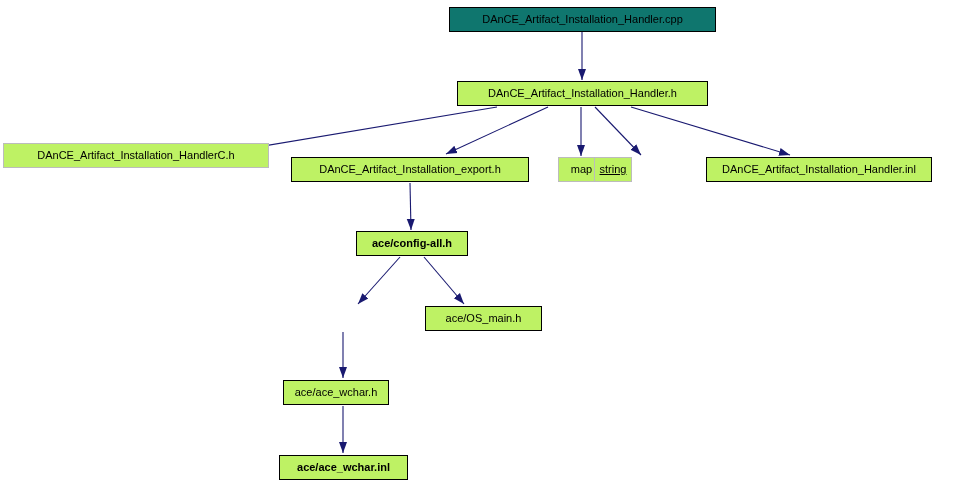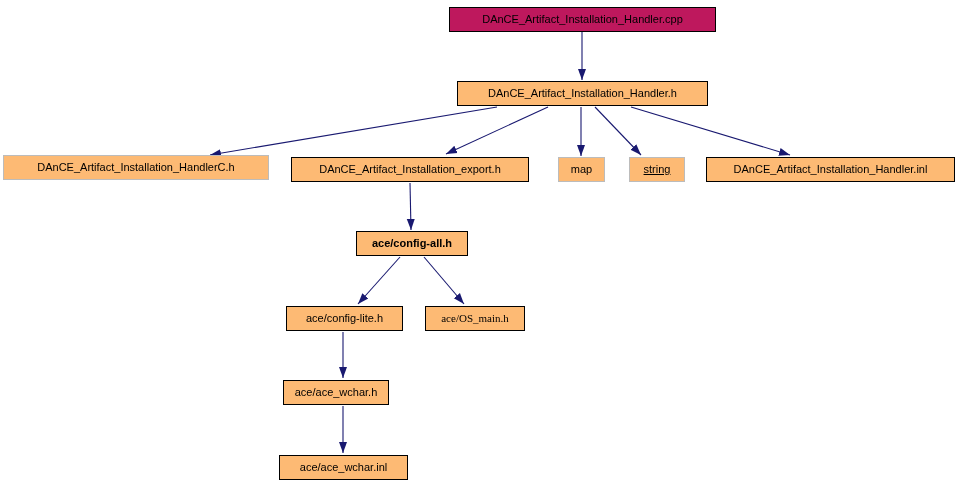--- a/index.html
+++ b/index.html
@@ -21,44 +21,44 @@
     top: 0;
     width: 968px;
     height: 485px;
   }
   .node {
     position: absolute;
     box-sizing: border-box;
     display: flex;
     align-items: center;
     justify-content: center;
-    background: #fdba74;
+    background: #bef264;
     border: 1px solid #000000;
     color: #000000;
     font-size: 11px;
     line-height: 1;
     white-space: nowrap;
     height: 25px;
   }
-  .node.current { background: #be185d; }
+  .node.current { background: #0f766e; }
   .node.plain   { border-color: #bcbcbc; }
 
   
   #n-handler-cpp   { left: 449px; top:   7px; width: 267px; }
   #n-handler-h     { left: 457px; top:  81px; width: 251px; }
-  #n-handlerc-h    { left:   3px; top: 155px; width: 266px; }
+  #n-handlerc-h    { left:   3px; top: 143px; width: 266px; }
   #n-export-h      { left: 291px; top: 157px; width: 238px; }
   #n-map           { left: 558px; top: 157px; width:  47px; }
-  #n-string        { left: 629px; top: 157px; width:  56px; text-decoration: underline; }
-  #n-handler-inl   { left: 706px; top: 157px; width: 249px; }
+  #n-string        { left: 594px; top: 157px; width:  38px; text-decoration: underline; }
+  #n-handler-inl   { left: 706px; top: 157px; width: 226px; }
   #n-config-all    { left: 356px; top: 231px; width: 112px; font-weight: bold; }
   #n-config-lite   { left: 286px; top: 306px; width: 117px; }
-  #n-os-main       { left: 425px; top: 306px; width: 100px; font-family: Liberation Serif, serif; }
+  #n-os-main       { left: 425px; top: 306px; width: 117px; }
   #n-ace-wchar-h   { left: 283px; top: 380px; width: 106px; }
-  #n-ace-wchar-inl { left: 279px; top: 455px; width: 129px; }
+  #n-ace-wchar-inl { left: 279px; top: 455px; width: 129px; font-weight: bold; }
 
   line.edge {
     stroke: #191970;
     stroke-width: 1.1;
     fill: none;
   }
 </style>
 </head>
 <body>
 
@@ -84,18 +84,17 @@
   </svg>
 
   <div class="node current" id="n-handler-cpp">DAnCE_Artifact_Installation_Handler.cpp</div>
   <div class="node" id="n-handler-h">DAnCE_Artifact_Installation_Handler.h</div>
   <div class="node plain" id="n-handlerc-h">DAnCE_Artifact_Installation_HandlerC.h</div>
   <div class="node" id="n-export-h">DAnCE_Artifact_Installation_export.h</div>
   <div class="node plain" id="n-map">map</div>
   <div class="node plain" id="n-string">string</div>
   <div class="node" id="n-handler-inl">DAnCE_Artifact_Installation_Handler.inl</div>
   <div class="node" id="n-config-all">ace/config-all.h</div>
-  <div class="node" id="n-config-lite">ace/config-lite.h</div>
   <div class="node" id="n-os-main">ace/OS_main.h</div>
   <div class="node" id="n-ace-wchar-h">ace/ace_wchar.h</div>
   <div class="node" id="n-ace-wchar-inl">ace/ace_wchar.inl</div>
 
 </div>
 
 </body></html>

